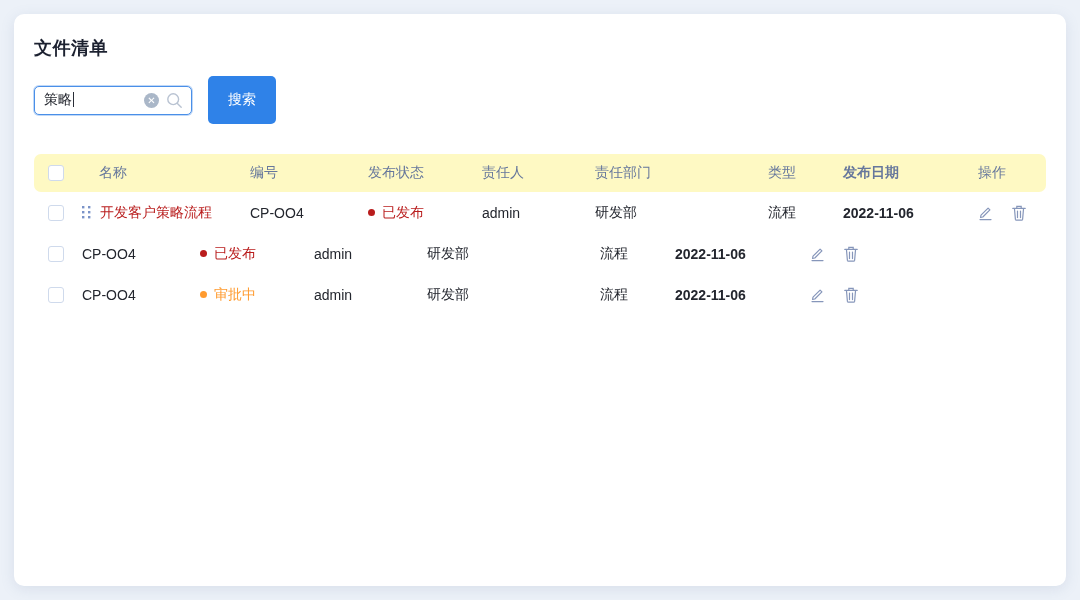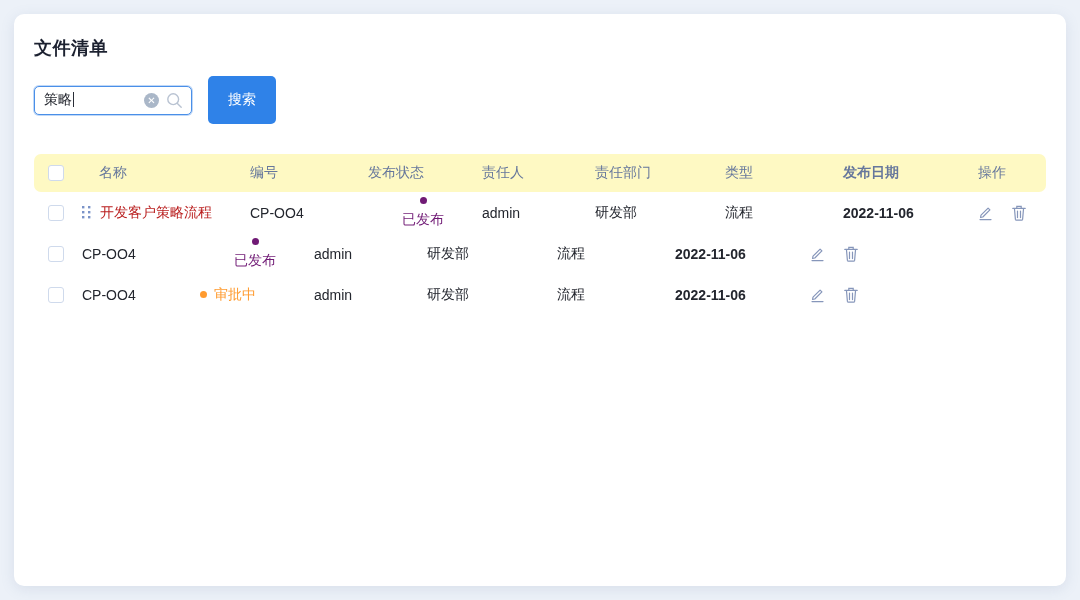--- a/index.html
+++ b/index.html
@@ -58,31 +58,31 @@
     font-size:14px; color:#23262e;
   }
   .c { padding-left:4px; flex:0 0 auto; }
   .c-check { width:44px; display:flex; justify-content:center; padding-left:0; }
   .c-name  { width:168px; display:flex; align-items:center; gap:9px; }
   .thead .c-name { padding-left:21px; }
   .c-code  { width:118px; }
   .c-status{ width:114px; }
   .c-owner { width:113px; }
   .c-dept  { width:130px; }
-  .c-type  { width:118px; }
+  .c-type  { width:118px;text-align:center; }
   .c-date  { width:135px;font-weight:bold; }
   .c-act   { flex:1 1 auto; display:flex; align-items:center; gap:19px; }
   .checkbox {
     width:16px; height:16px; background:#fff;
     border:1px solid #cfdaec; border-radius:3px; cursor:pointer;
   }
   .drag-handle { display:flex; flex:0 0 auto; cursor:grab; }
   .status { display:flex; align-items:center; gap:7px; }
   .status-dot { width:7px; height:7px; border-radius:50%; background:currentColor; }
-  .status[data-status="published"] { color:#701a75;flex-direction:column; }
+  .status[data-status="published"] { color:#b91c1c; }
   .status[data-status="pending"]   { color:#ff9b2f; }
   .icon-btn { display:flex; cursor:pointer; }
   .name-text { color:#b91c1c; }
 </style>
 </head>
 <body>
 
 <div class="card">
 
   <div class="page-title">文件清单</div>

